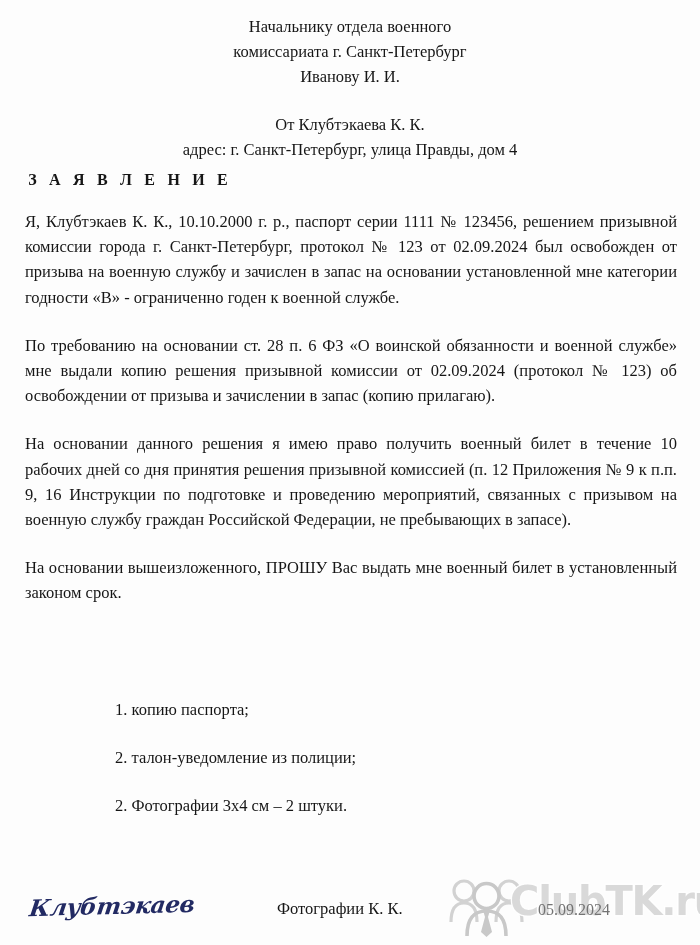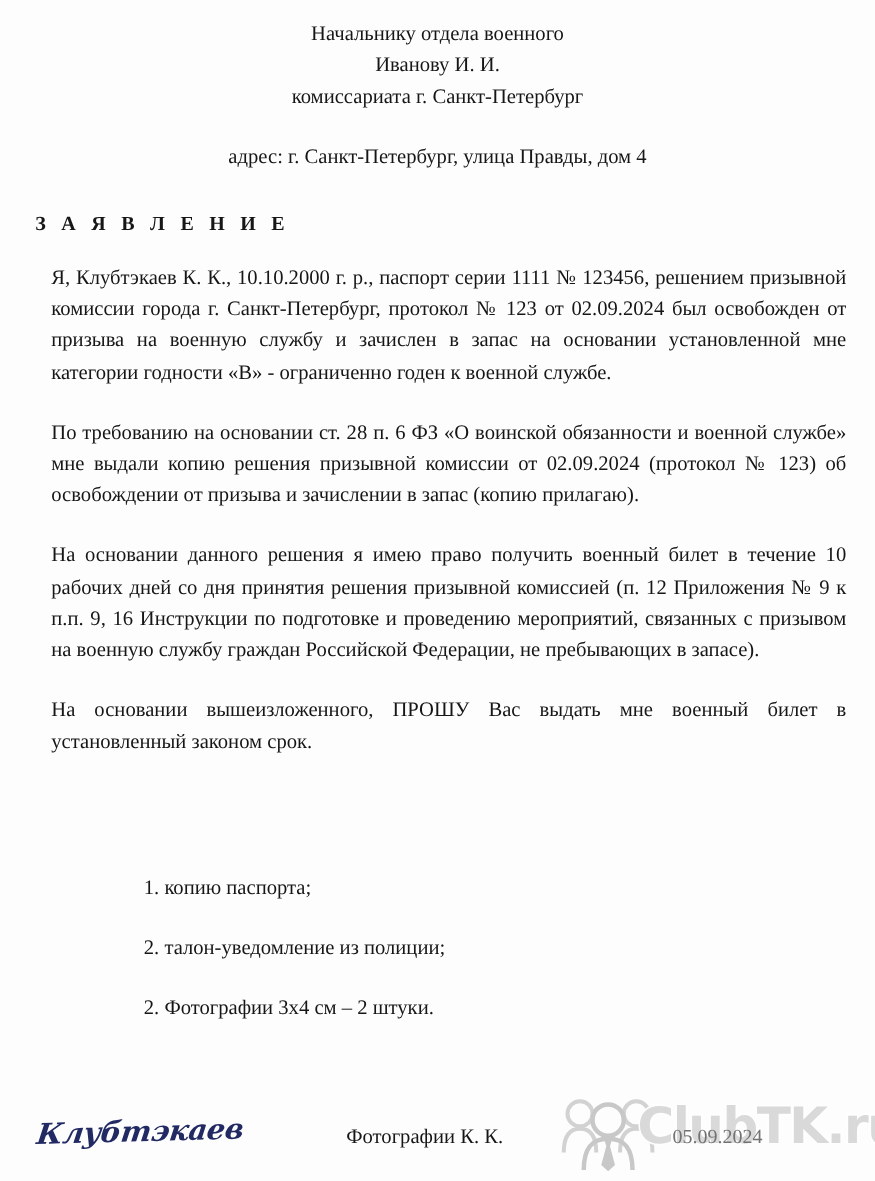--- a/index.html
+++ b/index.html
@@ -53,21 +53,21 @@
     position: absolute;
     top: 209px;
     left: 25px;
     width: 652px;
   }
   .para {
     font-size: 16.5px;
     line-height: 25.2px;
     text-align: justify;
     text-justify: inter-word;
-    margin: 0 0 23px 16px;
+    margin: 0 0 23px 0;
   }
   .para:last-child { margin-bottom: 0; }
 
   
   .attachments {
     position: absolute;
     top: 697px;
     left: 85px;
     width: 560px;
     font-size: 16.5px;
@@ -163,23 +163,24 @@
     white-space: nowrap;
   }
 </style>
 </head>
 <body>
 
 <div class="page">
 
   <div class="header-block">
     <div class="header-line">Начальнику отдела военного</div>
+    <div class="header-line">комиссариата г. Санкт-Петербург</div>
     <div class="header-line">Иванову И. И.</div>
-    <div class="header-line">комиссариата г. Санкт-Петербург</div>
     <div class="header-gap"></div>
+    <div class="header-line">От Клубтэкаева К. К.</div>
     <div class="header-line">адрес: г. Санкт-Петербург, улица Правды, дом 4</div>
   </div>
 
   <div class="doc-title">З А Я В Л Е Н И Е</div>
 
   <div class="body-block">
     <p class="para">Я, Клубтэкаев К. К., 10.10.2000 г. р., паспорт серии 1111 № 123456, решением призывной комиссии города г. Санкт-Петербург, протокол № 123 от 02.09.2024 был освобожден от призыва на военную службу и зачислен в запас на основании установленной мне категории годности «В» - ограниченно годен к военной службе.</p>
     <p class="para">По требованию на основании ст. 28 п. 6 ФЗ «О воинской обязанности и военной службе» мне выдали копию решения призывной комиссии от 02.09.2024 (протокол № 123) об освобождении от призыва и зачислении в запас (копию прилагаю).</p>
     <p class="para">На основании данного решения я имею право получить военный билет в течение 10 рабочих дней со дня принятия решения призывной комиссией (п. 12 Приложения № 9 к п.п. 9, 16 Инструкции по подготовке и проведению мероприятий, связанных с призывом на военную службу граждан Российской Федерации, не пребывающих в запасе).</p>
     <p class="para">На основании вышеизложенного, ПРОШУ Вас выдать мне военный билет в установленный законом срок.</p>

